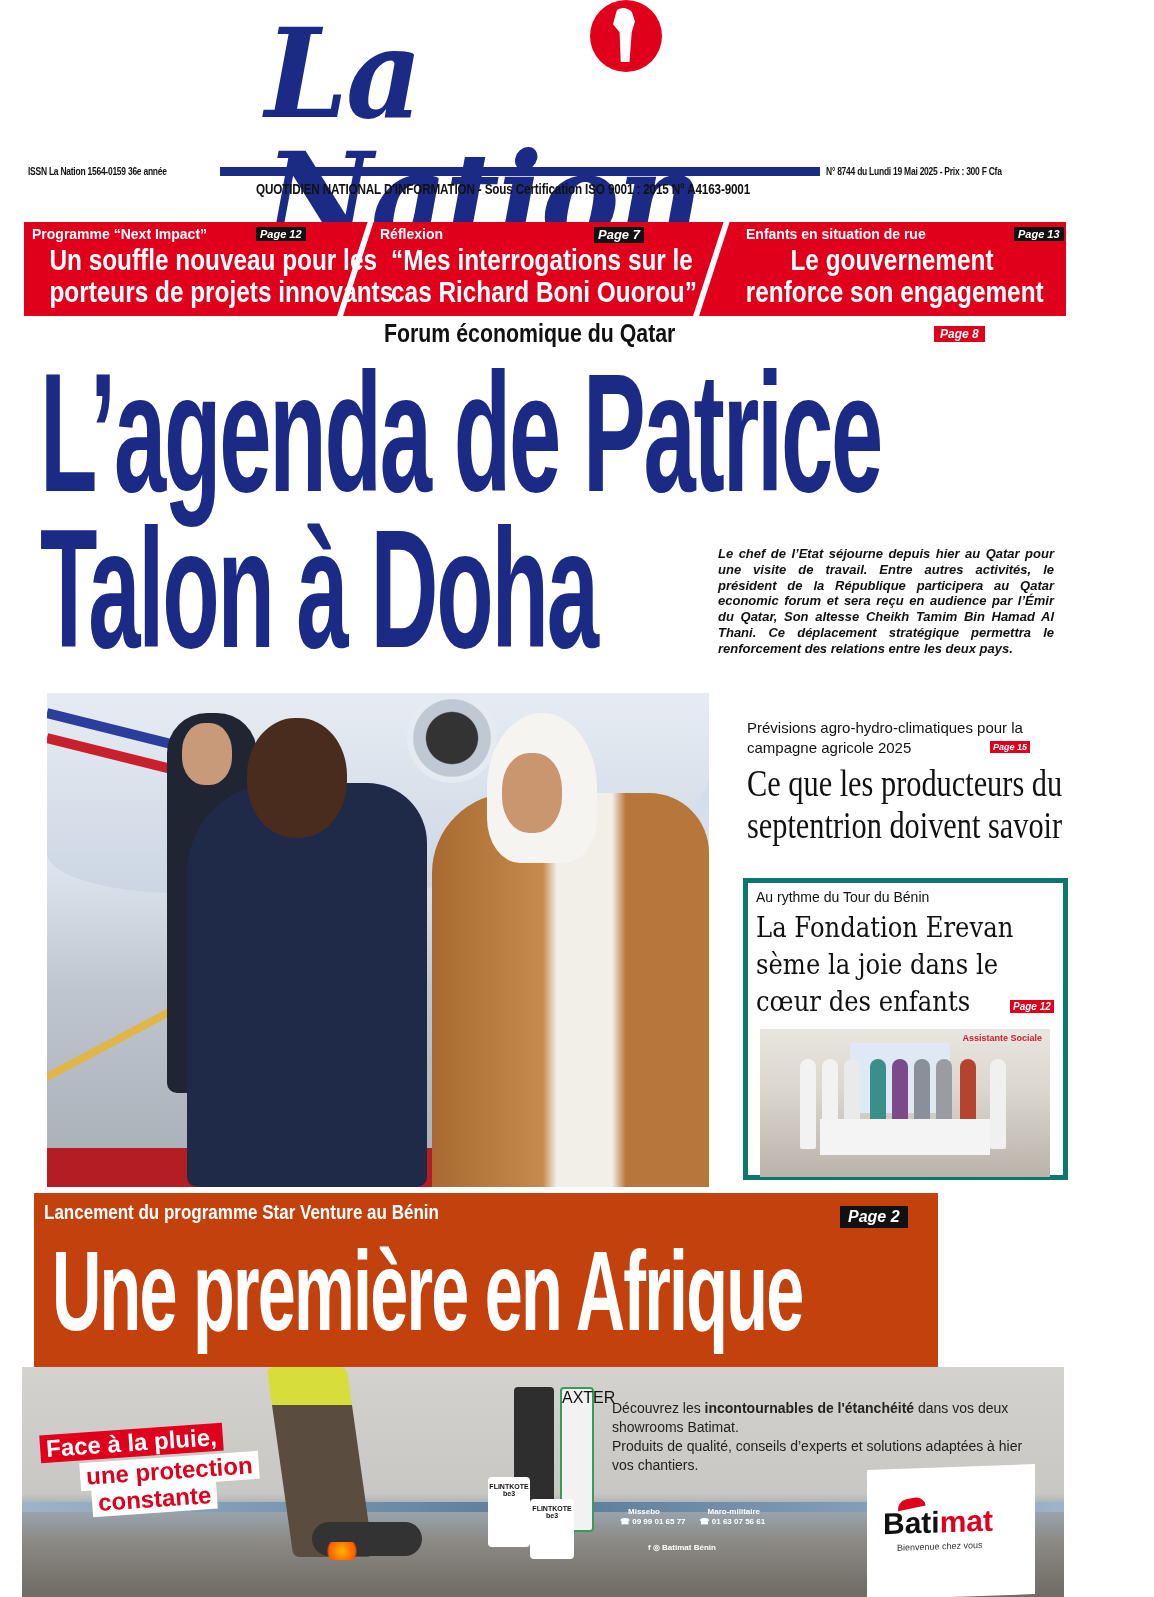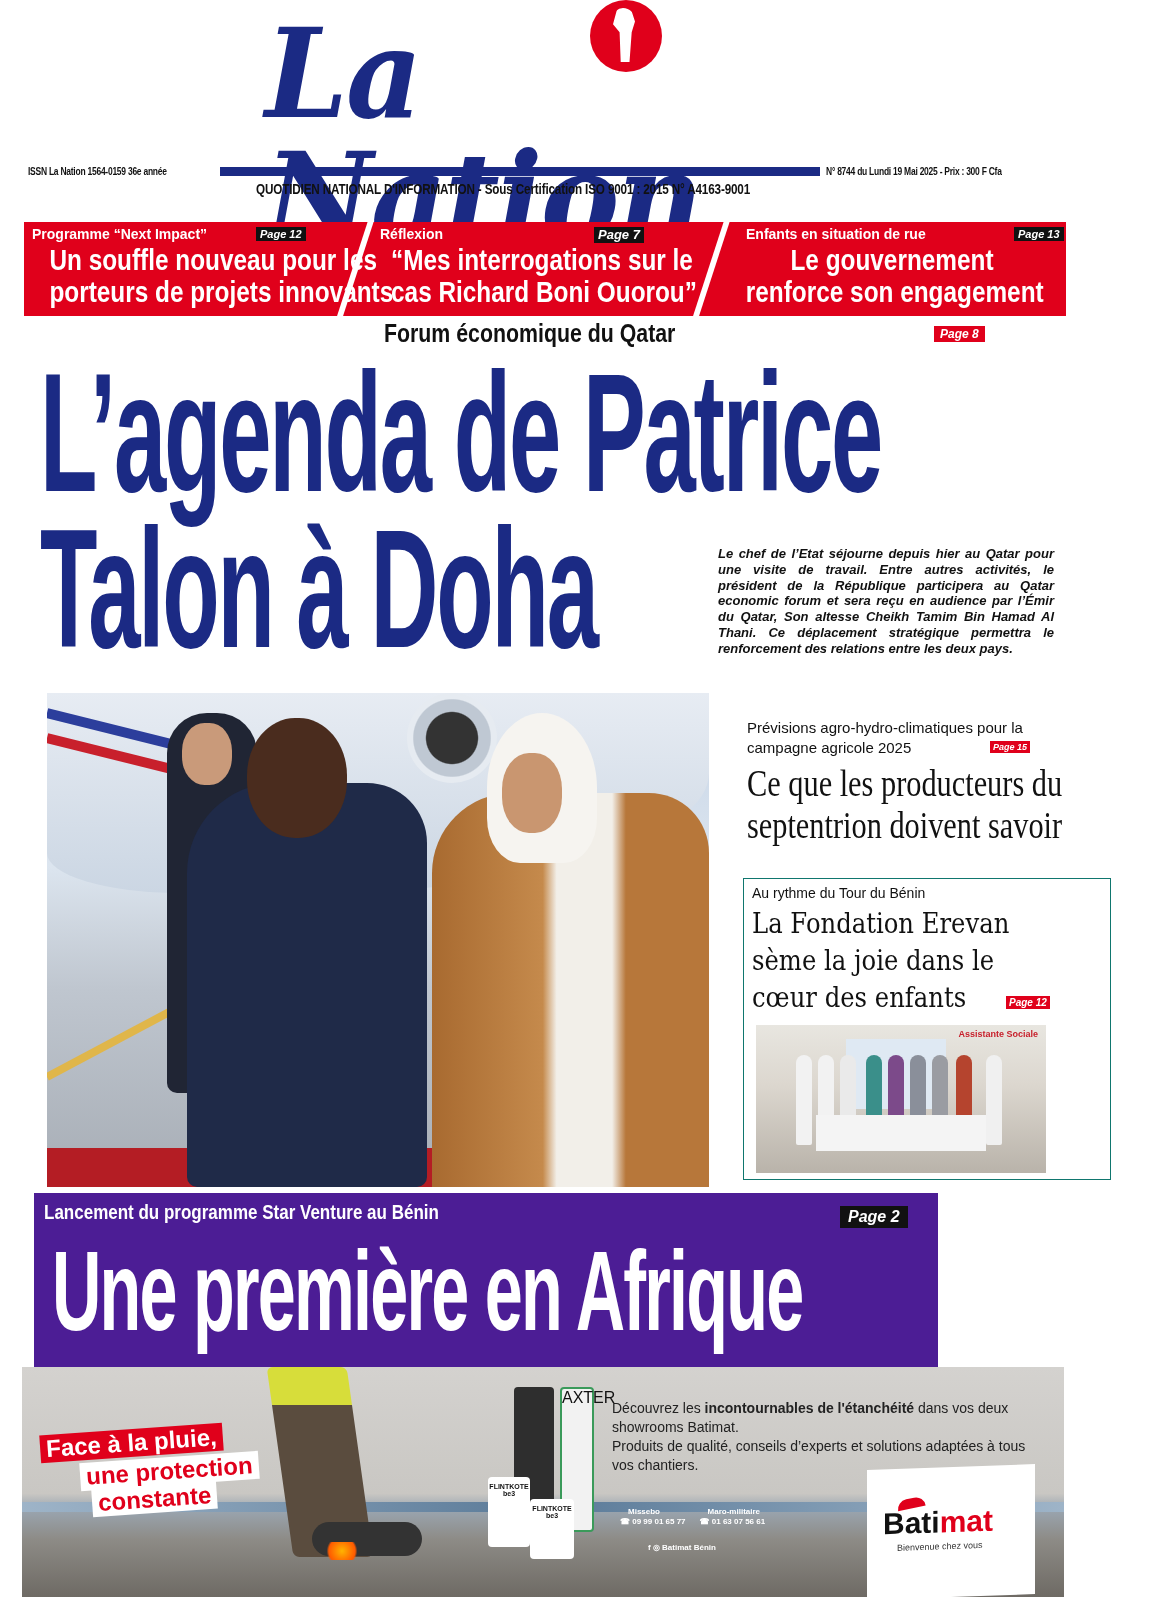--- a/index.html
+++ b/index.html
@@ -46,32 +46,32 @@
   .person-suit { position: absolute; left: 140px; top: 90px; width: 240px; height: 404px; background: #1f2a48; border-radius: 90px 60px 10px 10px; }
   .head-suit { position: absolute; left: 200px; top: 25px; width: 100px; height: 120px; background: #4a2c1e; border-radius: 48%; }
   .person-thobe { position: absolute; left: 385px; top: 100px; width: 277px; height: 394px; background: linear-gradient(90deg, #a86a30, #c58a4c 40%, #f2efe9 45% 65%, #b7773a 70%); border-radius: 80px 60px 0 0; }
   .head-thobe { position: absolute; left: 440px; top: 20px; width: 110px; height: 150px; background: #f6f4f0; border-radius: 50% 50% 30% 30%; }
   .face-thobe { position: absolute; left: 455px; top: 60px; width: 60px; height: 80px; background: #c99670; border-radius: 45%; }
 
   
   .agro-kicker { left: 747px; top: 718px; width: 300px; font-size: 15px; line-height: 20px; }
   .agro-head { left: 747px; top: 763px; width: 320px; font-family: "Liberation Serif", serif; font-size: 37px; line-height: 42px; transform: scaleX(0.82); transform-origin: left top; white-space: nowrap; }
 
-  .box { left: 743px; top: 878px; width: 368px; height: 302px; border: 1px solid #0f766e; }
+  .box { left: 743px; top: 878px; width: 325px; height: 302px; border: 5px solid #0f766e; }
   .box-kicker { position: absolute; left: 8px; top: 6px; font-size: 14px; }
   .box-head { position: absolute; left: 8px; top: 26px; width: 300px; font-family: "DejaVu Serif", serif; font-size: 27px; line-height: 37px; transform: scaleX(0.9); transform-origin: left top; white-space: nowrap; }
   .box-page { position: absolute; left: 262px; top: 117px; font-size: 10px; }
   .box-photo { position: absolute; left: 12px; top: 146px; width: 290px; height: 148px; overflow: hidden; background: linear-gradient(180deg, #e8e6e0 0%, #dcd7cf 40%, #b9b3aa 100%); }
   .bp-banner { position: absolute; left: 90px; top: 14px; width: 100px; height: 70px; background: #dfe9f3; }
   .bp-sign { position: absolute; right: 8px; top: 4px; font-size: 9px; font-weight: bold; color: #c8202c; }
   .bp-table { position: absolute; left: 60px; top: 90px; width: 170px; height: 36px; background: #f4f4f4; }
   .bp-fig { position: absolute; top: 30px; width: 16px; height: 90px; border-radius: 8px 8px 2px 2px; }
 
   
-  .bottom { left: 34px; top: 1193px; width: 904px; height: 216px; background: #4c1d95; color: #fff; }
+  .bottom { left: 34px; top: 1193px; width: 904px; height: 216px; background: #c2410c; color: #fff; }
   .b-kicker { position: absolute; left: 10px; top: 8px; font-size: 20px; font-weight: bold; transform: scaleX(0.85); transform-origin: left; white-space: nowrap; }
   .b-page { position: absolute; left: 806px; top: 13px; background: #111; font-size: 16px; font-weight: bold; font-style: italic; padding: 2px 8px; }
   .b-head { position: absolute; left: 18px; top: 34px; font-size: 114px; font-weight: bold; line-height: 128px; letter-spacing: -3px; transform: scaleX(0.6); transform-origin: left top; white-space: nowrap; }
 
   
   .ad { left: 22px; top: 1367px; width: 1042px; height: 230px; overflow: hidden; background: linear-gradient(180deg, #d4d2cf 0%, #c9c7c3 55%, #9aa5b0 62%, #8d8b86 75%, #6e6a64 100%); }
   .ad-horizon { position: absolute; left: 0; top: 135px; width: 1042px; height: 10px; background: linear-gradient(90deg, #9eb4c8, #5a7a98, #9eb4c8); }
   .ad-slogan { position: absolute; left: 18px; top: 62px; }
   .s1, .s2, .s3 { display: inline-block; font-weight: bold; font-size: 24px; line-height: 28px; padding: 0 6px; transform: rotate(-4deg); }
   .s1 { background: #e0001b; color: #fff; }
@@ -201,21 +201,21 @@
     <div><span class="s1">Face à la pluie,</span></div>
     <div style="margin-left:40px;"><span class="s2">une protection</span></div>
     <div style="margin-left:52px;"><span class="s3">constante</span></div>
   </div>
   <div class="ad-product" style="left:492px;top:20px;width:40px;height:150px;background:#2e2e2e;"></div>
   <div class="ad-product" style="left:538px;top:20px;width:34px;height:145px;background:#f2f2f2;border:2px solid #3a9a5a;">AXTER</div>
   <div class="ad-product" style="left:466px;top:110px;width:42px;height:70px;background:#fff;font-size:7px;font-weight:bold;text-align:center;padding-top:6px;">FLINTKOTE be3</div>
   <div class="ad-product" style="left:508px;top:132px;width:44px;height:60px;background:#fff;font-size:7px;font-weight:bold;text-align:center;padding-top:6px;">FLINTKOTE be3</div>
   <div class="ad-copy">
     <div><span>Découvrez les </span><b>incontournables de l'étanchéité</b><span> dans vos deux showrooms Batimat.</span></div>
-    <div>Produits de qualité, conseils d’experts et solutions adaptées à tous vos chantiers.</div>
+    <div>Produits de qualité, conseils d’experts et solutions adaptées à hier vos chantiers.</div>
   </div>
   <div class="ad-contacts">
     <div style="display:flex;gap:14px;">
       <div>
           <div style="padding-left:8px;">Missebo</div>
           <div>☎ 09 99 01 65 77</div>
         </div>
       <div>
           <div style="padding-left:8px;">Maro-militaire</div>
           <div>☎ 01 63 07 56 61</div>

